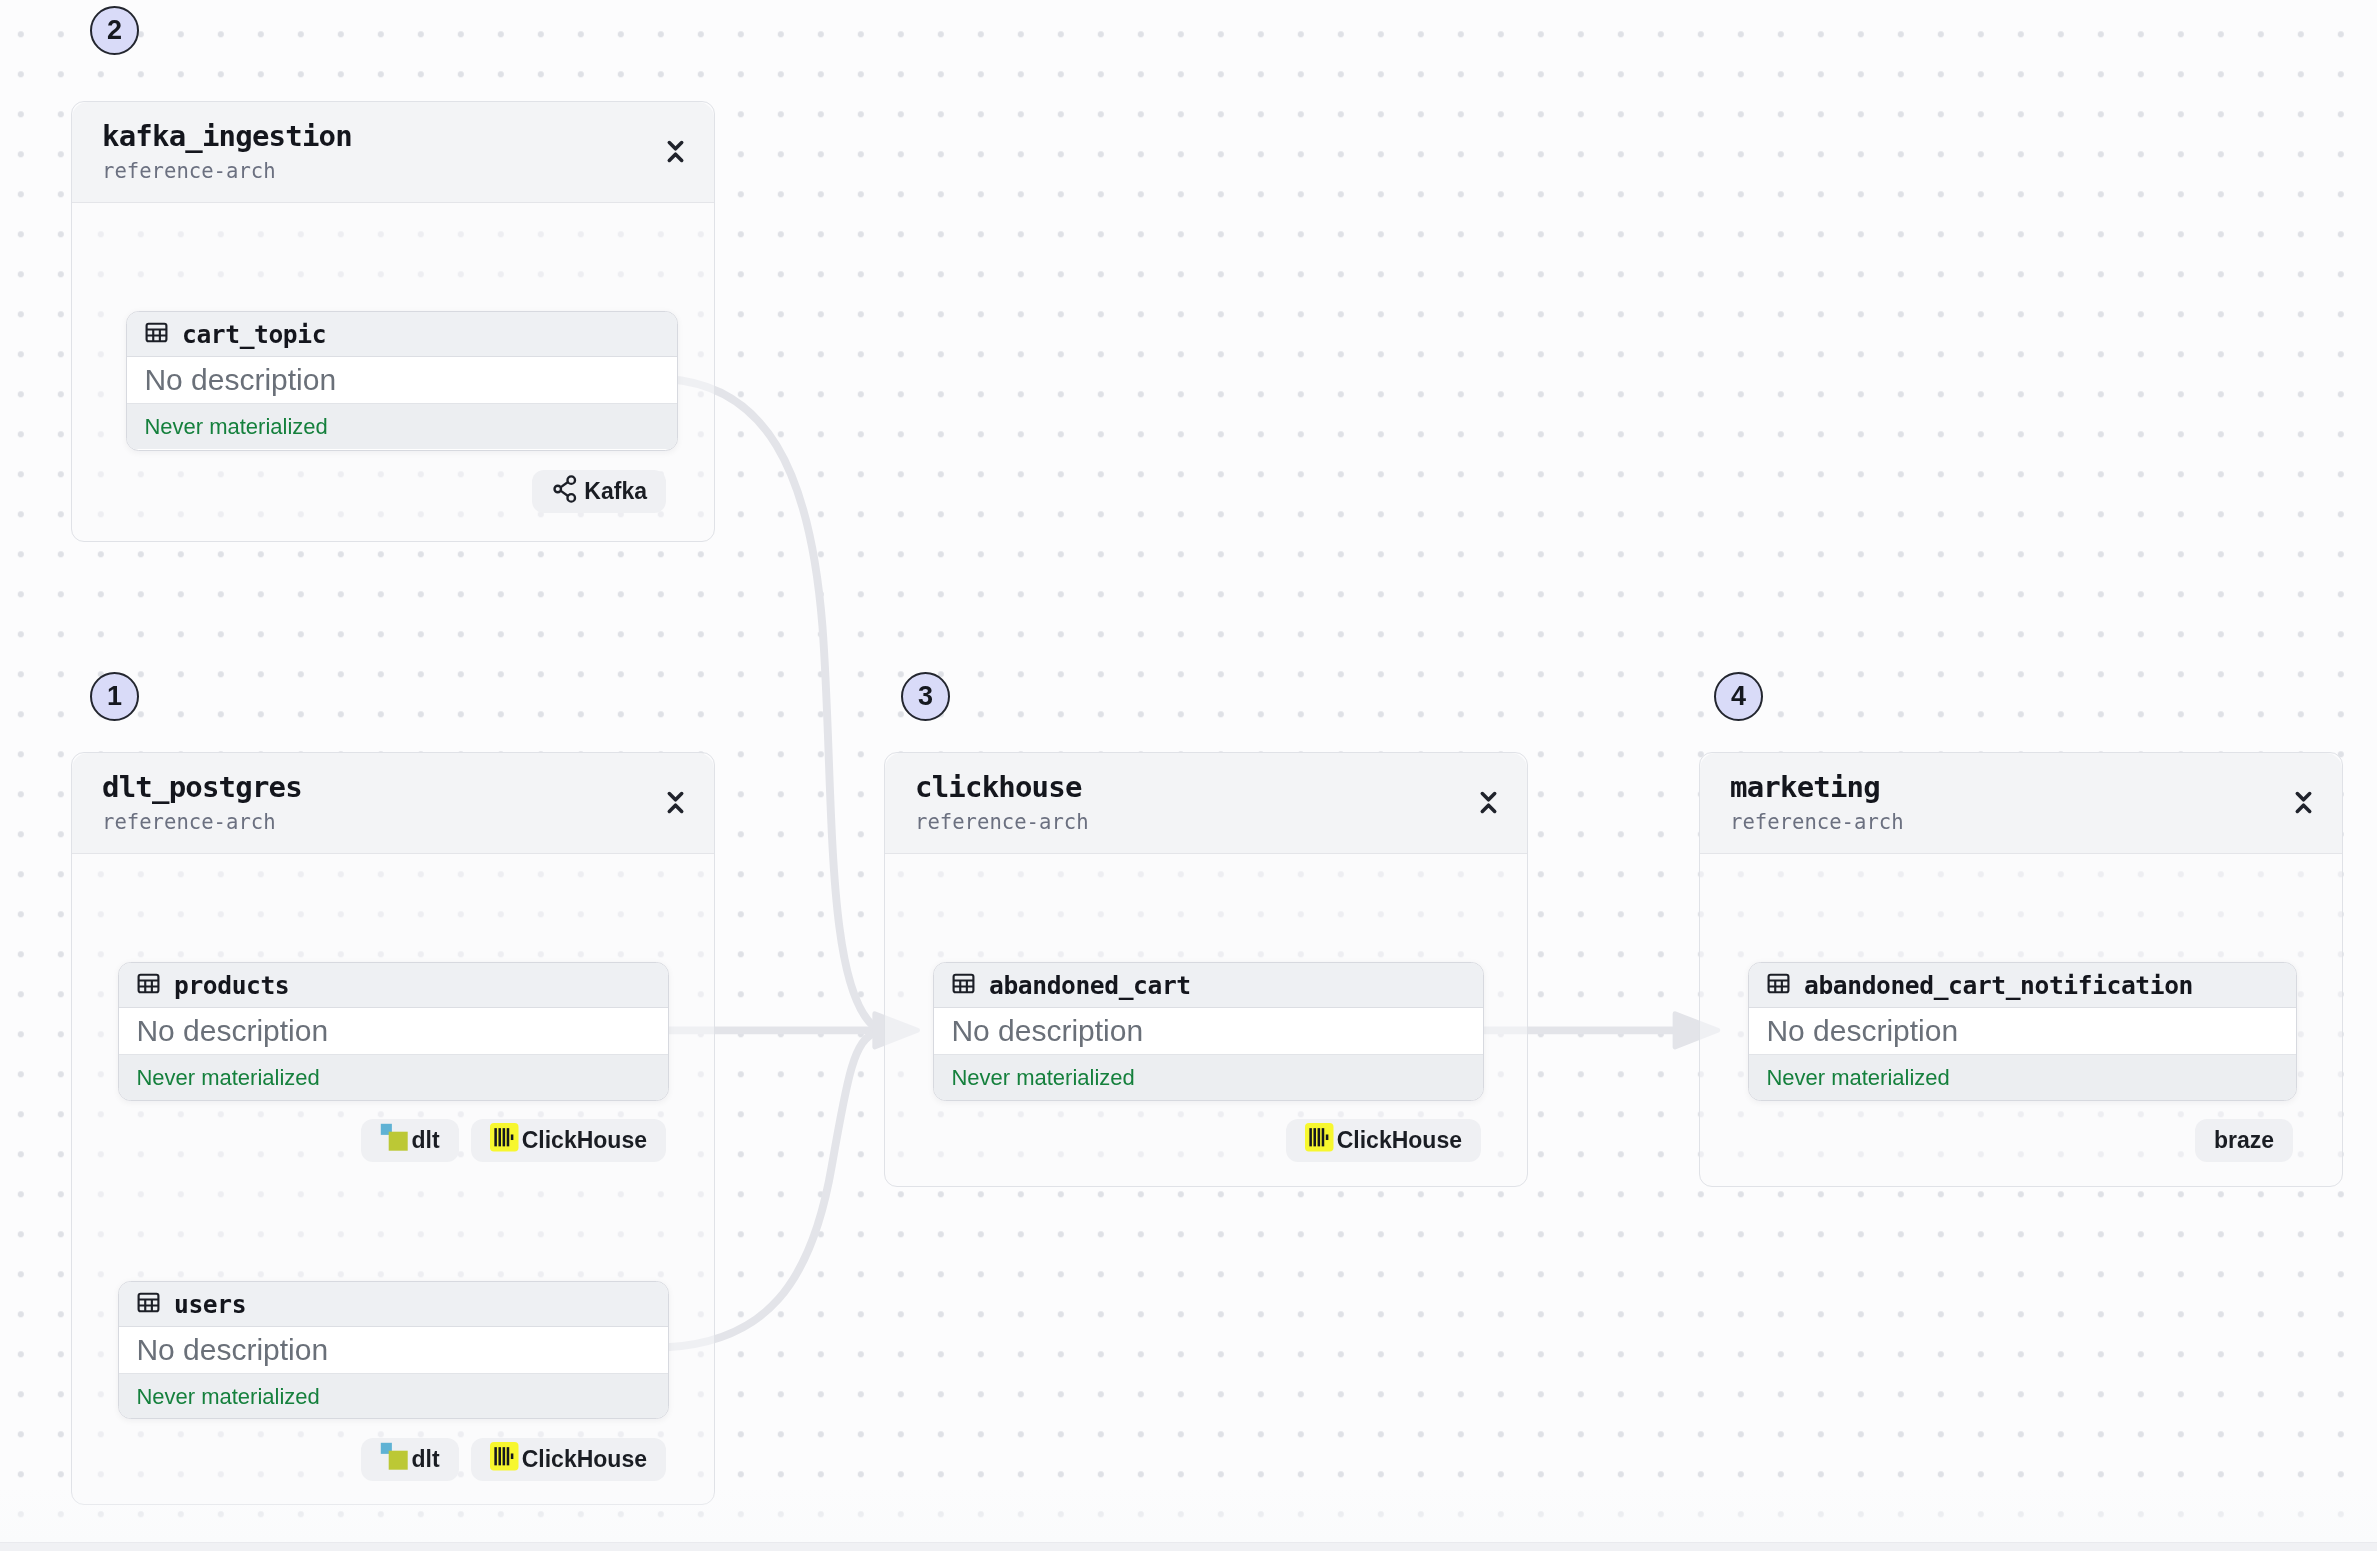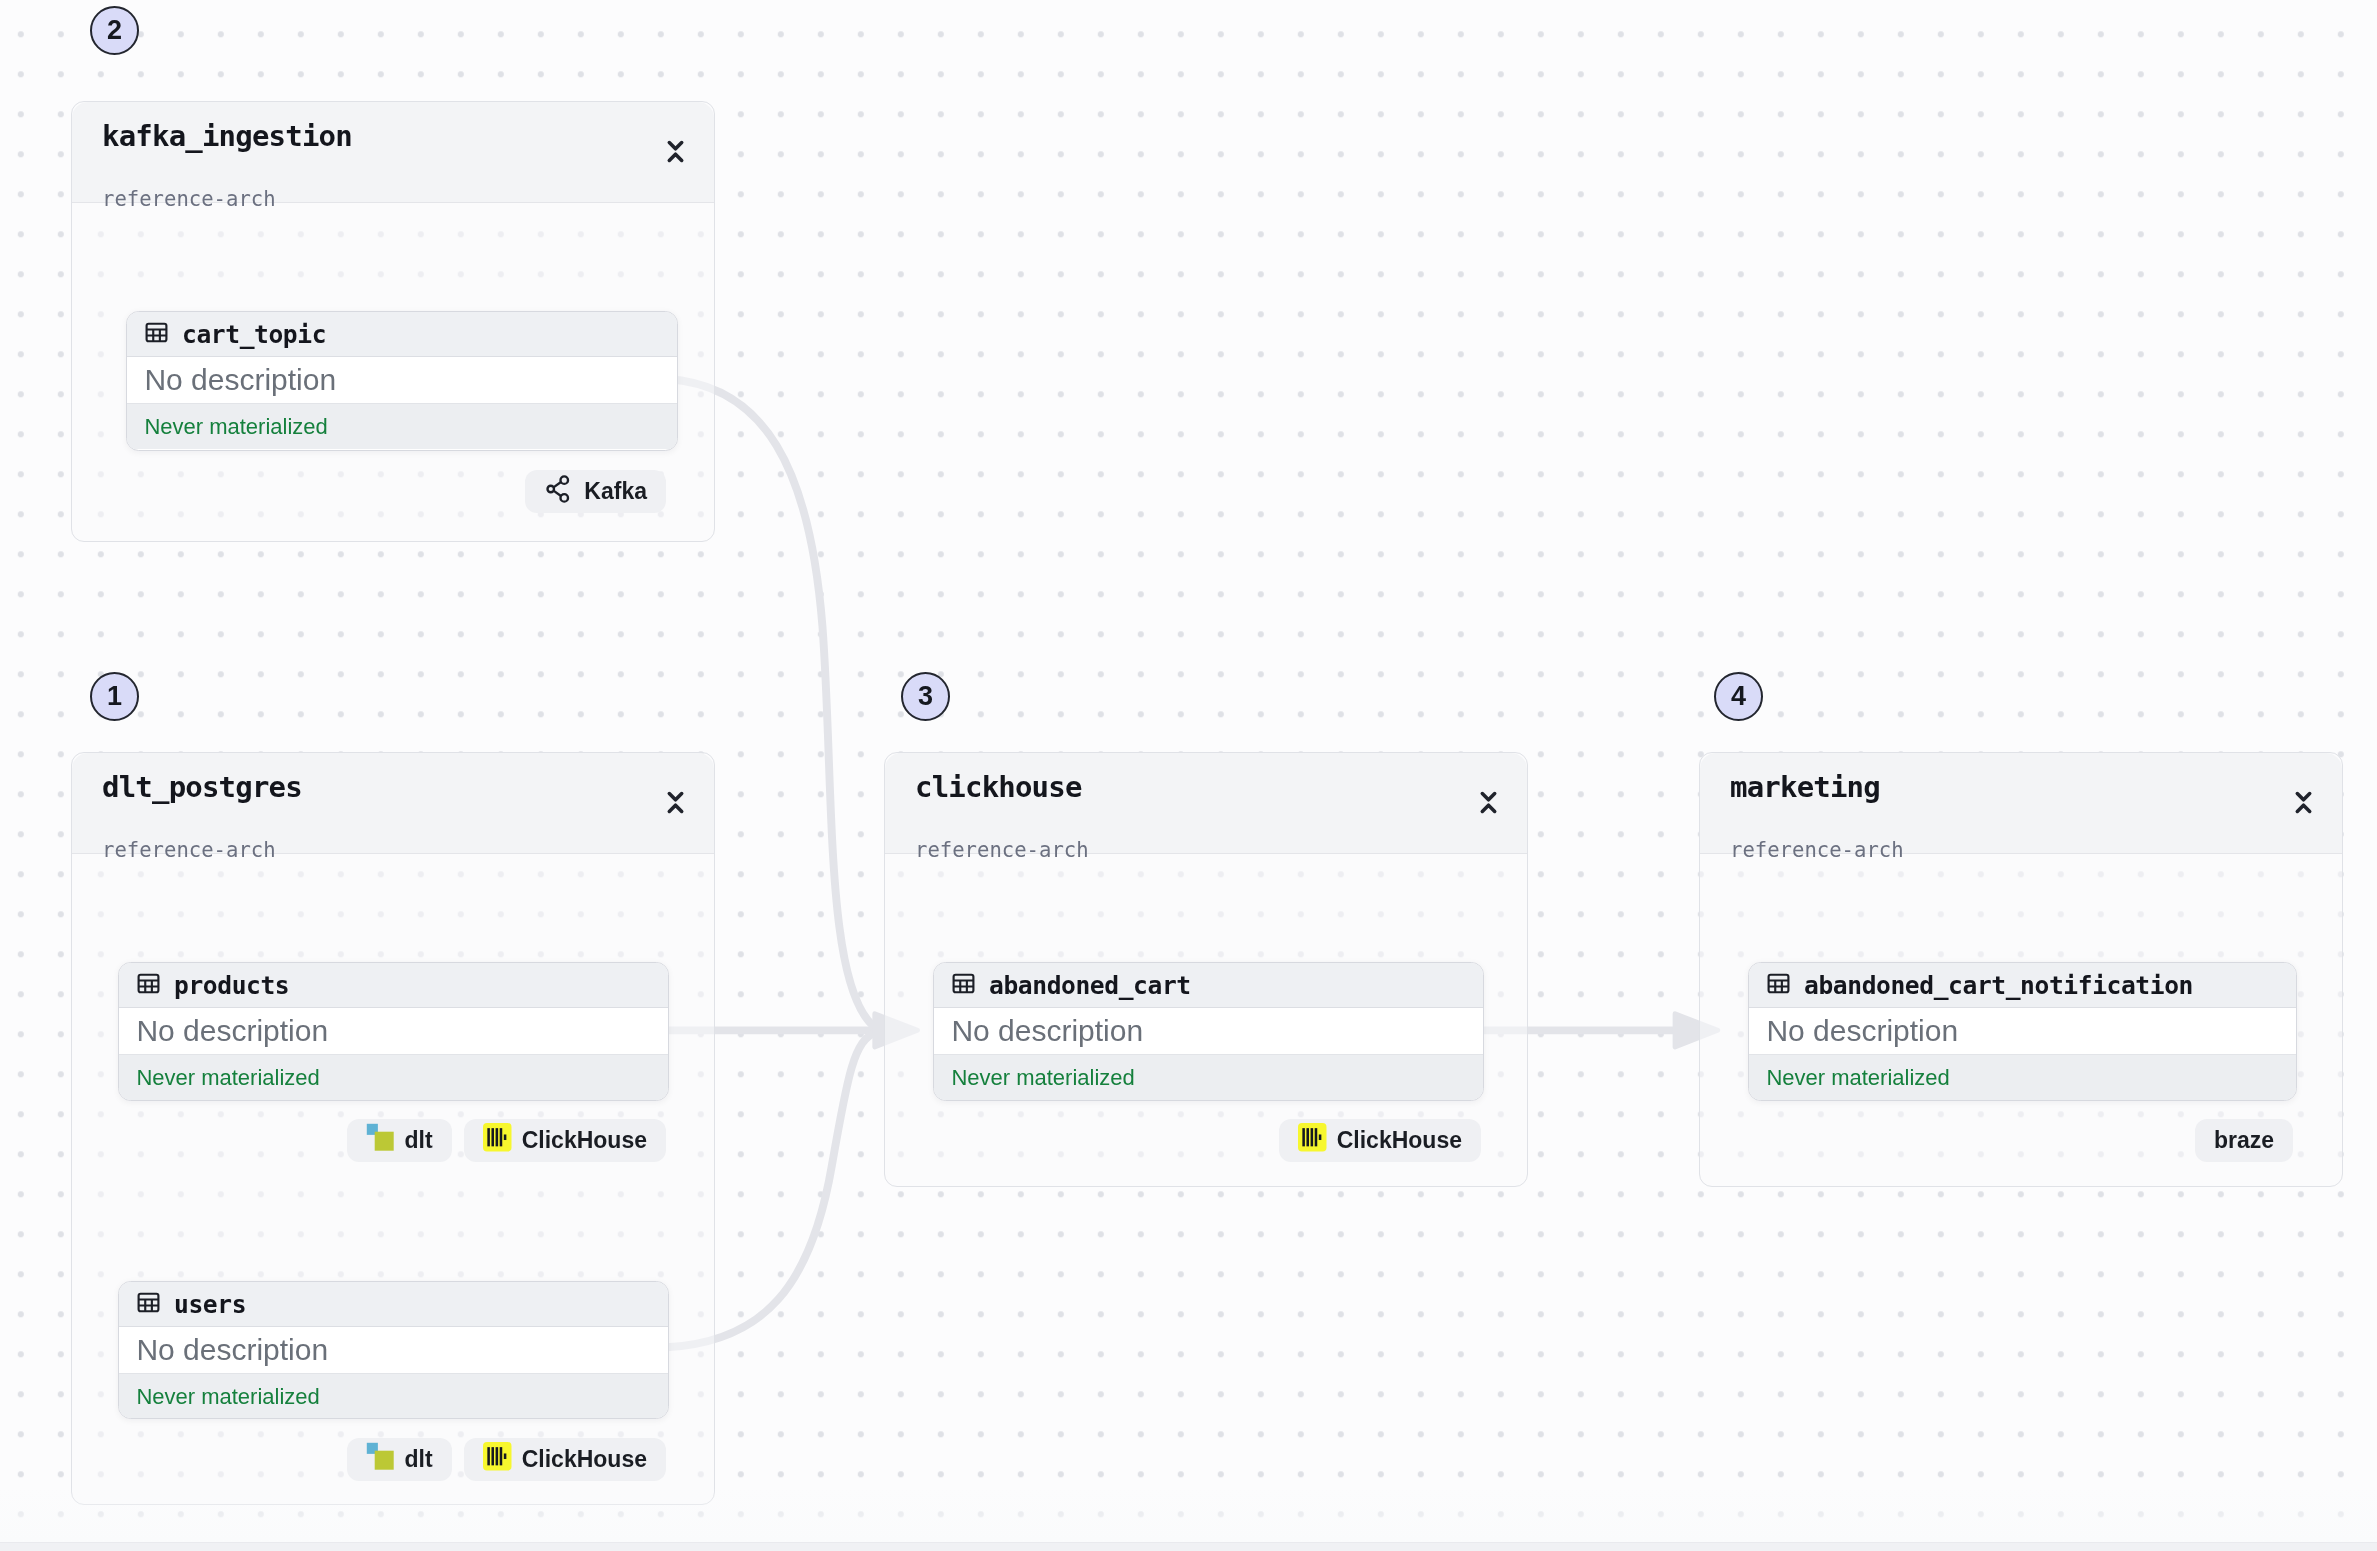--- a/index.html
+++ b/index.html
@@ -33,21 +33,21 @@
   }
   .group-title {
     position: absolute; left: 30px; top: 17.4px;
     font-family: "DejaVu Sans Mono", monospace;
     font-weight: bold; font-size: 29px; letter-spacing: -0.8px;
     color: #14161d; white-space: nowrap;
   }
   .group-subtitle {
     position: absolute; left: 30px; top: 57px;
     font-family: "DejaVu Sans Mono", monospace;
-    font-size: 20.6px; color: #6b7080; white-space: nowrap; margin-top: 28px;
+    font-size: 20.6px; color: #6b7080; white-space: nowrap;
   }
   .collapse-btn {
     position: absolute; right: 20.6px; top: 33px;
     width: 35px; height: 35px;
     display: flex; align-items: center; justify-content: center;
     border-radius: 6.3px; cursor: pointer;
   }
 
   
   .asset {
@@ -85,21 +85,21 @@
     border-top: 0.8px solid #e2e4e8;
     font-size: 22px; font-weight: 500; color: #15803d;
   }
 
   
   .tag-row {
     position: absolute;
     display: flex; gap: 12.7px; justify-content: flex-end;
   }
   .tag {
-    display: inline-flex; align-items: center; gap: 10px;
+    display: inline-flex; align-items: center; gap: 3px;
     height: 43px; padding: 0 19px;
     background: #eff0f3;
     border-radius: 12px;
     font-size: 23px; font-weight: bold; color: #1a1d23;
     cursor: pointer; white-space: nowrap;
   }
 
   
   .step-badge {
     position: absolute; z-index: 3;

